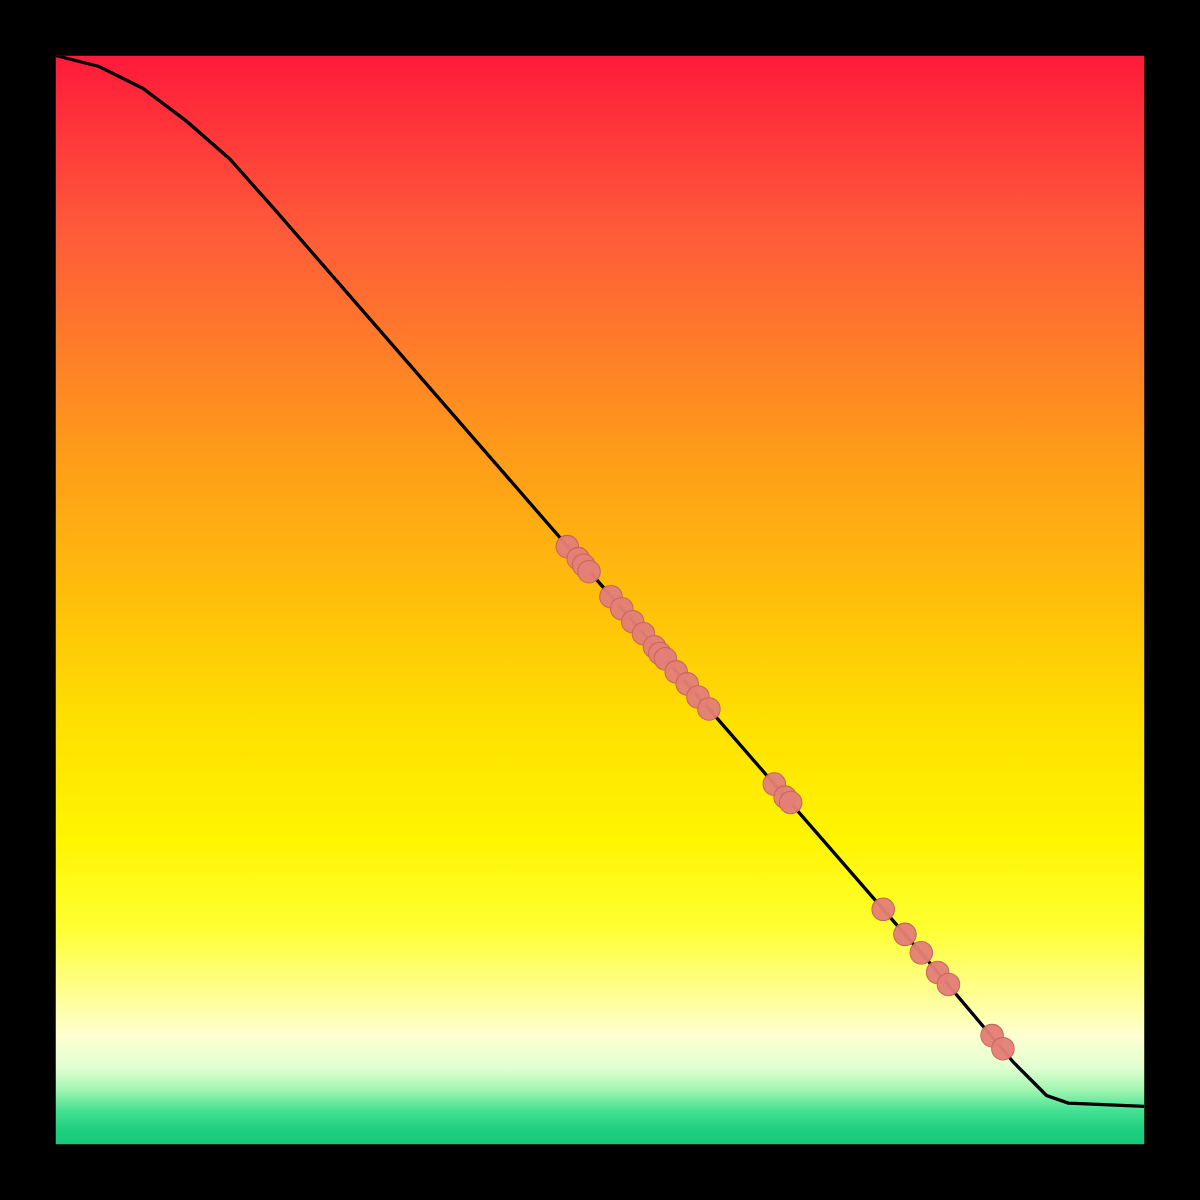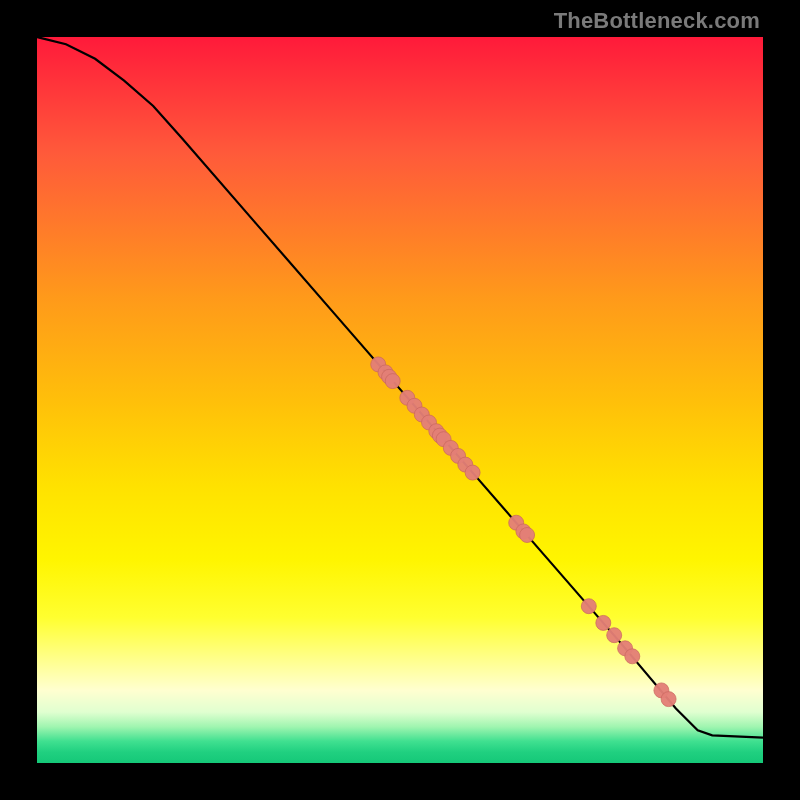--- a/index.html
+++ b/index.html
@@ -89,14 +89,13 @@
           <circle cx="551.8" cy="569.2" r="7.5" fill="#e37f77" stroke="#c9655d" stroke-width="0.7" fill-opacity="0.96"></circle>
           <circle cx="566.3" cy="585.9" r="7.5" fill="#e37f77" stroke="#c9655d" stroke-width="0.7" fill-opacity="0.96"></circle>
           <circle cx="577.2" cy="598.2" r="7.5" fill="#e37f77" stroke="#c9655d" stroke-width="0.7" fill-opacity="0.96"></circle>
           <circle cx="588.1" cy="611.3" r="7.5" fill="#e37f77" stroke="#c9655d" stroke-width="0.7" fill-opacity="0.96"></circle>
           <circle cx="595.3" cy="619.3" r="7.5" fill="#e37f77" stroke="#c9655d" stroke-width="0.7" fill-opacity="0.96"></circle>
           <circle cx="624.4" cy="653.4" r="7.5" fill="#e37f77" stroke="#c9655d" stroke-width="0.7" fill-opacity="0.96"></circle>
           <circle cx="631.6" cy="662.1" r="7.5" fill="#e37f77" stroke="#c9655d" stroke-width="0.7" fill-opacity="0.96"></circle>
         </g>
     </svg>
   </div>
-  <div class="watermark">TheBottleneck.com</div>
 </div>
 
 </body></html>

